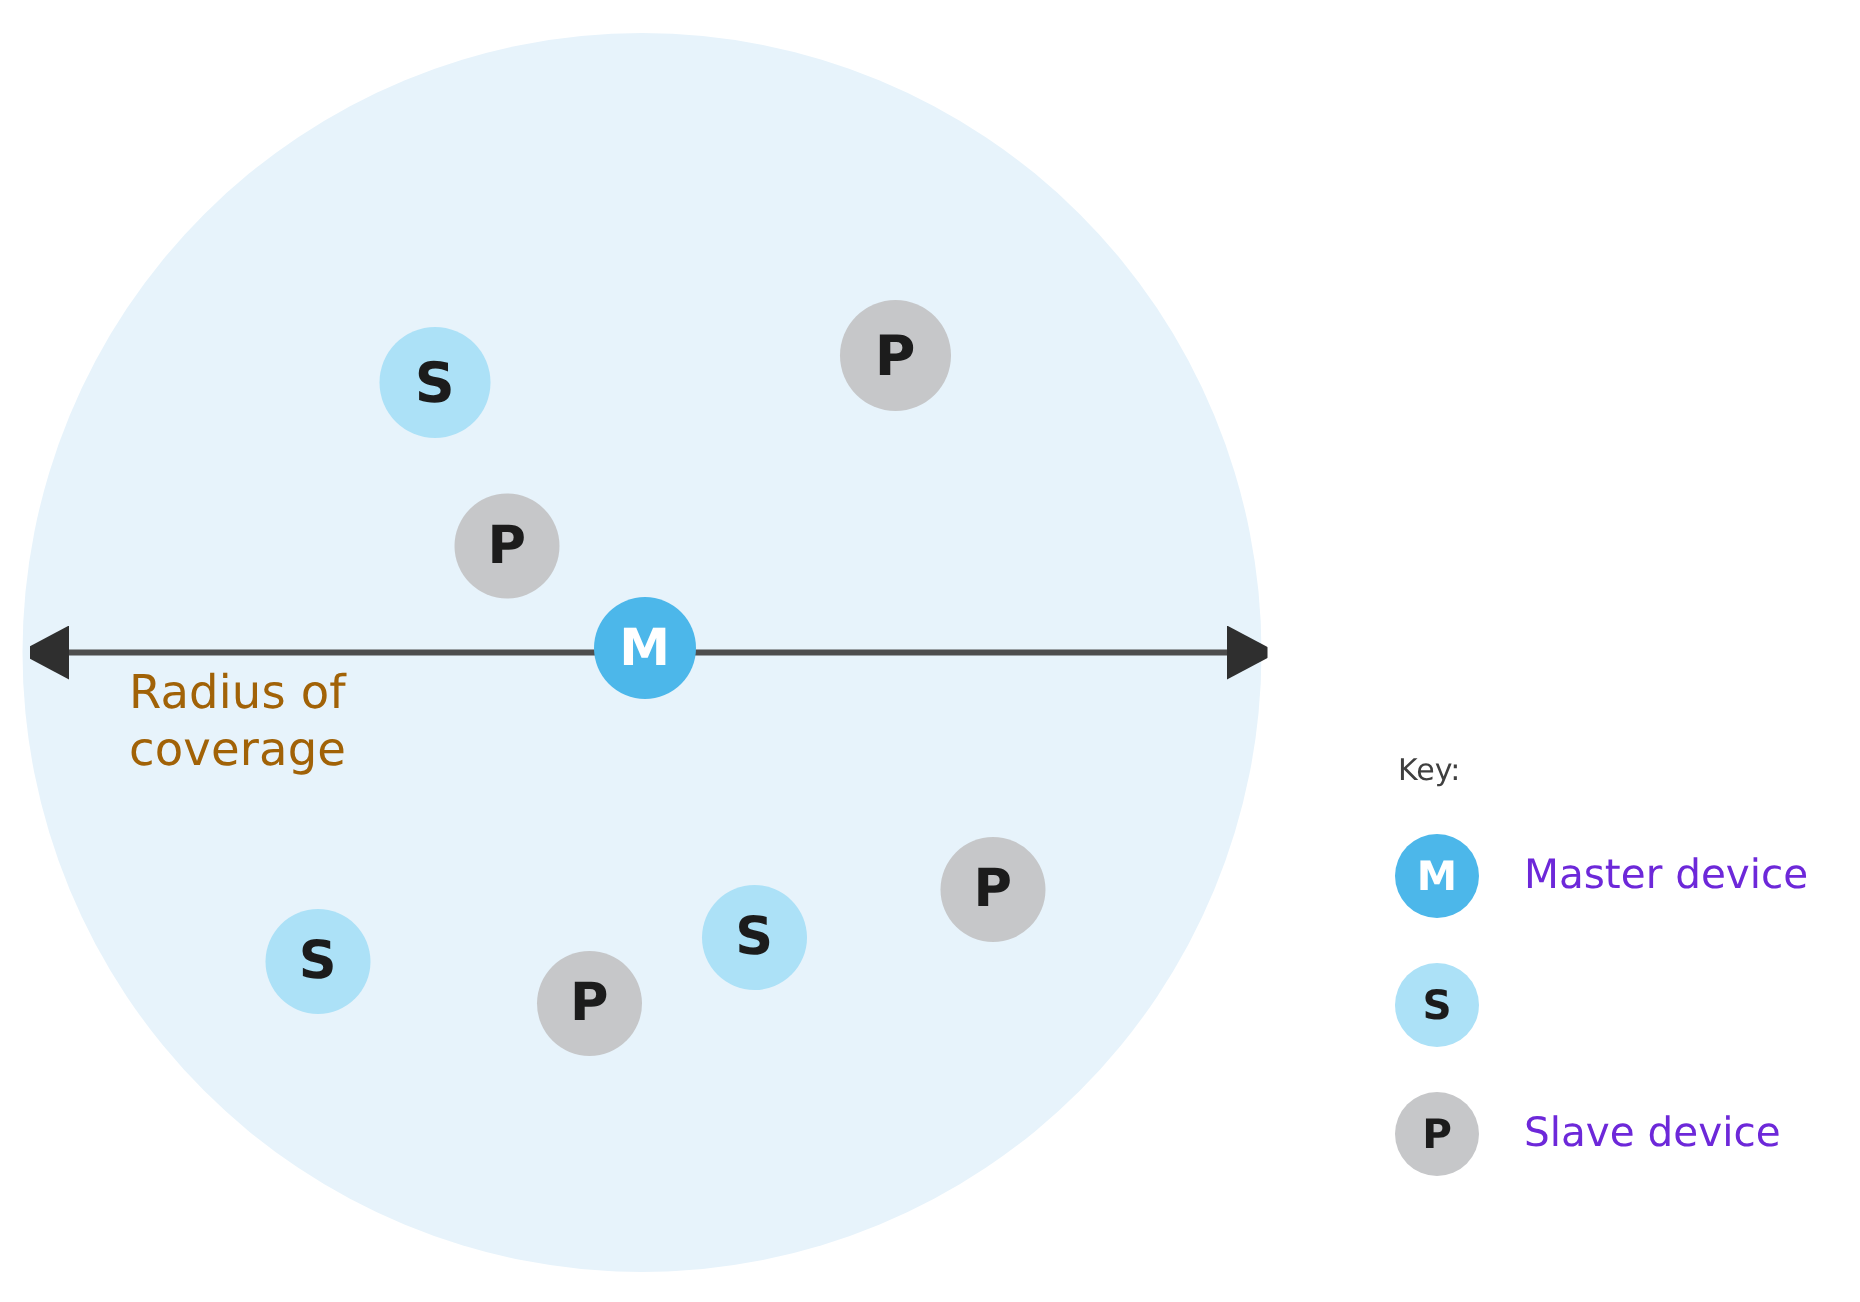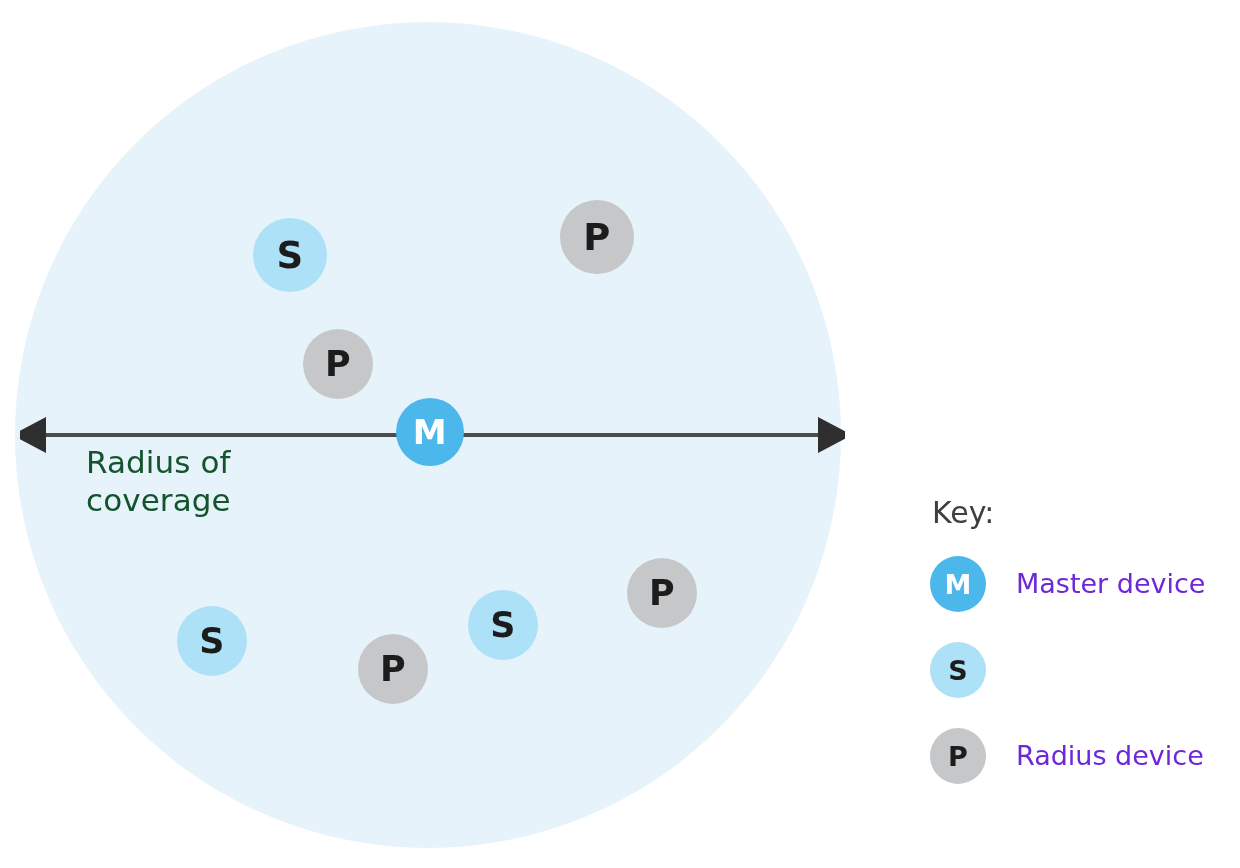--- a/index.html
+++ b/index.html
@@ -43,21 +43,21 @@
     height: 56px;
   }
 
   .radius-label {
     position: absolute;
     left: 86px;
     top: 443px;
     width: 260px;
     font-size: 31px;
     line-height: 38px;
-    color: #14532d;
+    color: #a16207;
     letter-spacing: 0.1px;
     white-space: pre-line;
   }
 
   
   .node {
     position: absolute;
     border-radius: 50%;
     display: flex;
     align-items: center;
@@ -80,21 +80,21 @@
   }
 
   
   .key-block {
     position: absolute;
     left: 930px;
     top: 494px;
     width: 300px;
   }
   .key-title {
-    font-size: 30px;
+    font-size: 20px;
     line-height: 38px;
     color: #3f3f3f;
     margin: 0 0 24px 2px;
   }
   .key-row {
     display: flex;
     align-items: center;
     height: 56px;
     margin-bottom: 30px;
   }
@@ -172,18 +172,18 @@
     <div id="key-rows">
         <div class="key-row">
           <div class="key-swatch node-master">M</div>
           <div class="key-label">Master device</div>
         </div>
         <div class="key-row">
           <div class="key-swatch node-slave">S</div>
         </div>
         <div class="key-row">
           <div class="key-swatch node-parked">P</div>
-          <div class="key-label">Radius device</div>
+          <div class="key-label">Slave device</div>
         </div>
       </div>
   </div>
 
 </div>
 
 </body></html>

